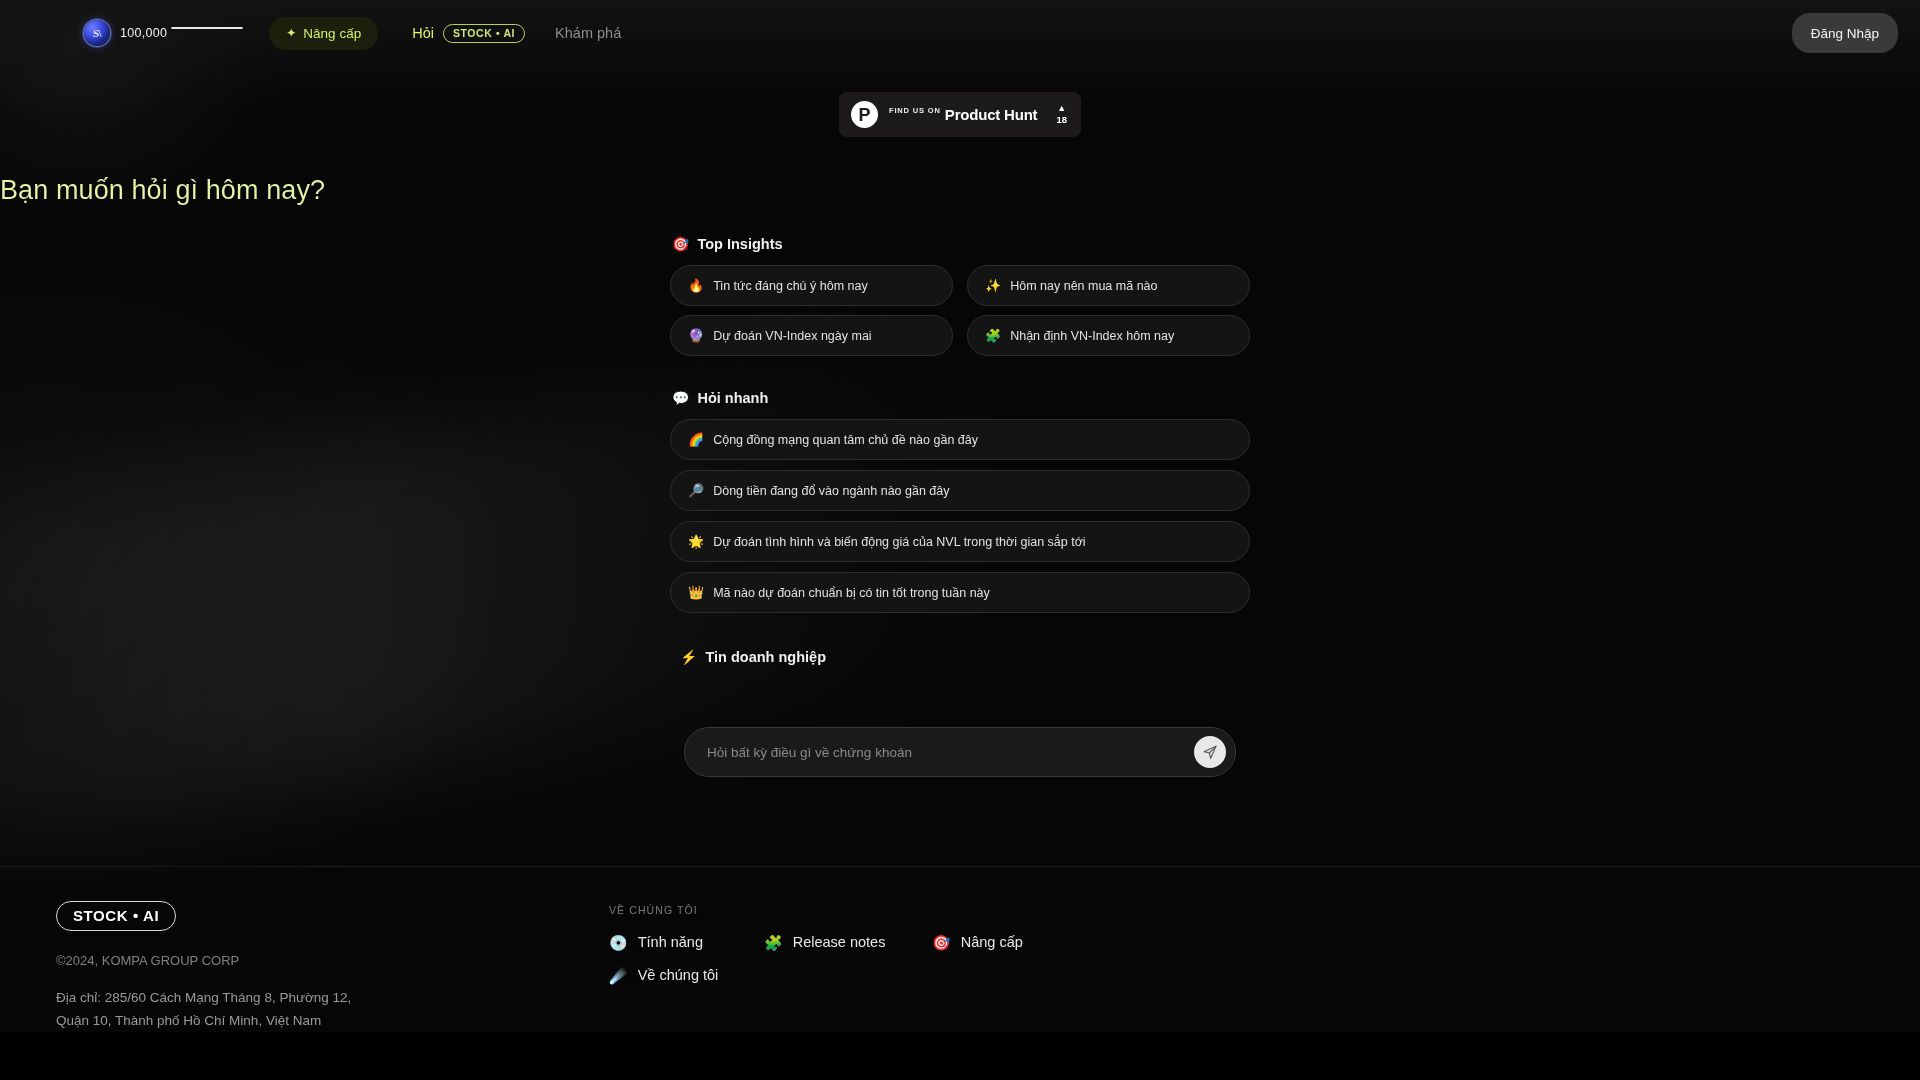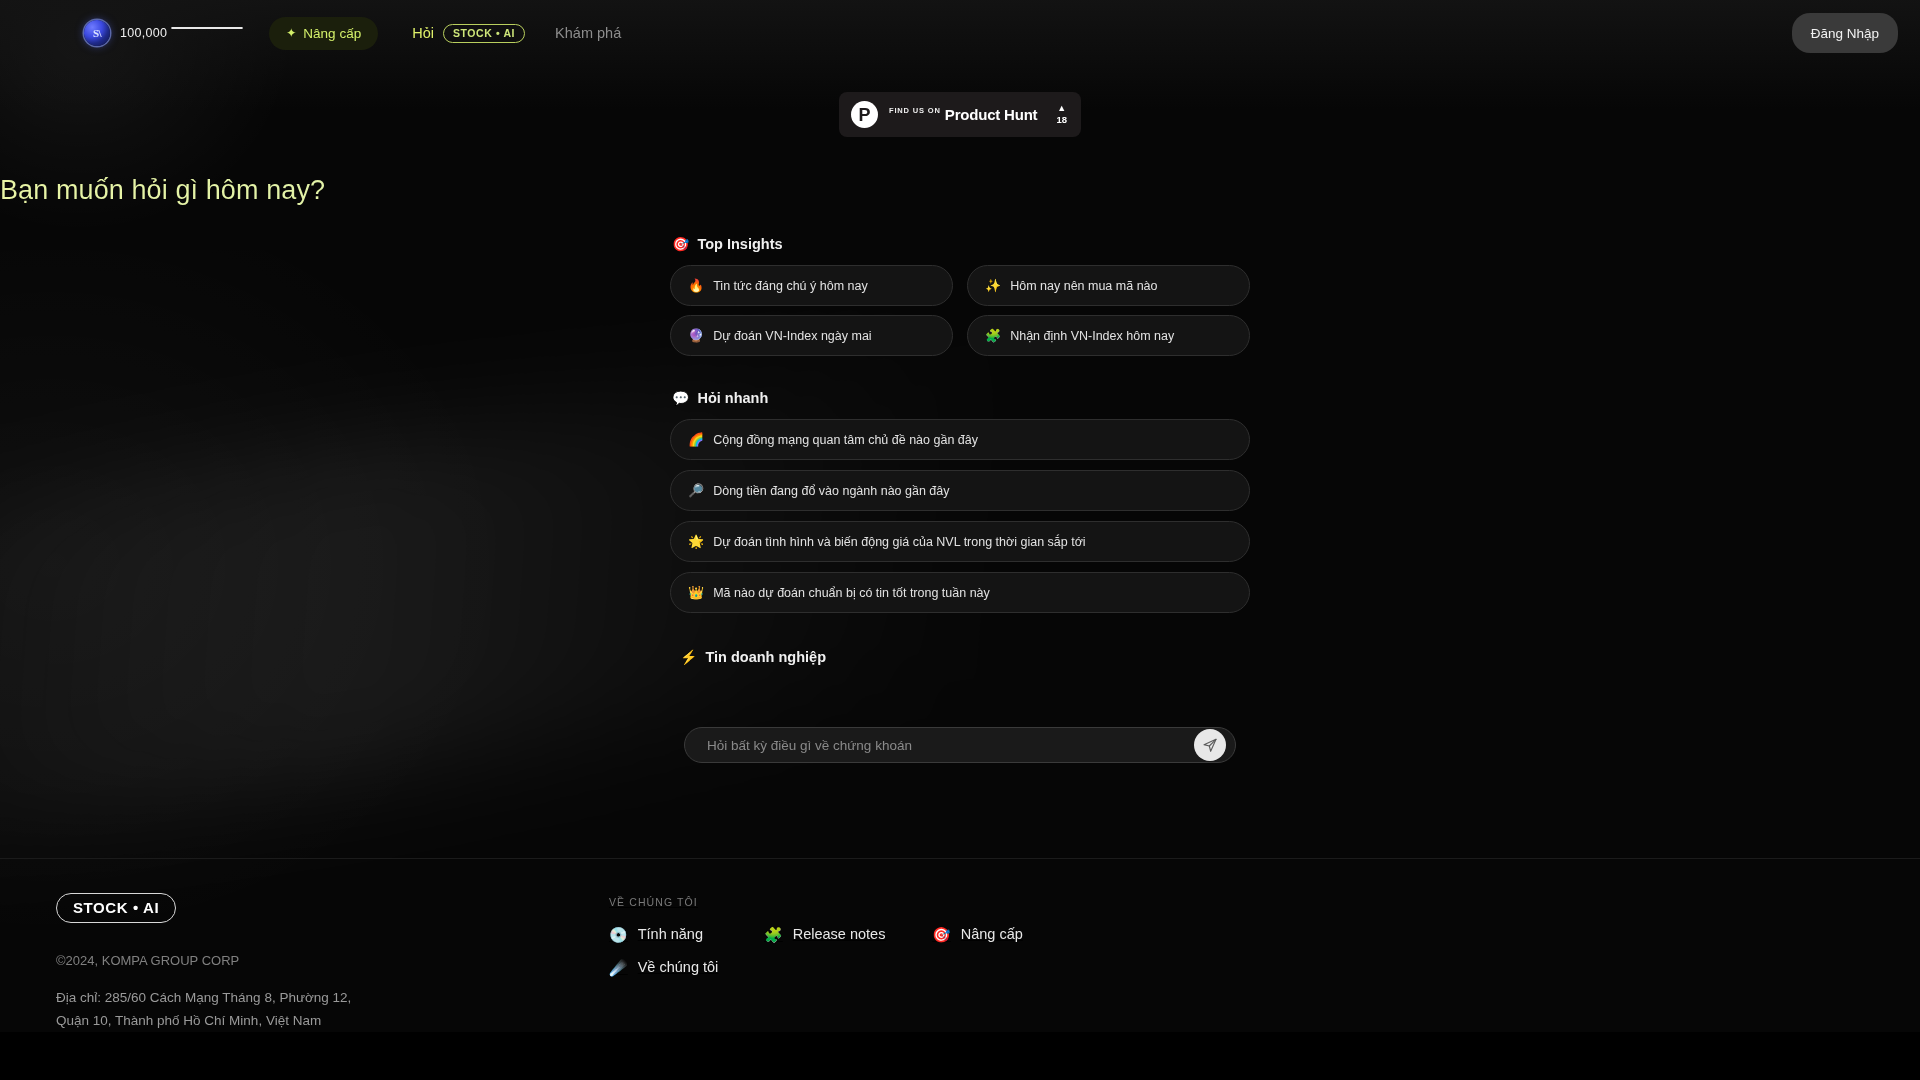--- a/index.html
+++ b/index.html
@@ -187,21 +187,21 @@
     white-space:nowrap;
     overflow:hidden;
   }
   .chip .emo { font-size:13px; line-height:1; flex:none; }
   .chip-wide { width:100%; margin-bottom:10px; }
 
   
   .composer-wrap { margin-top:62px; display:flex; justify-content:center; }
   .composer {
     position:relative;
-    width:552px; height:36px;
+    width:552px; height:50px;
     border:1px solid #3a3a3a;
     border-radius:26px;
     background:#1a1a1a;
     display:flex; align-items:center;
     padding:0 52px 0 22px;
   }
   .composer input {
     width:100%; height:100%;
     background:transparent; border:none; outline:none;
     color:#eaeaea; font-size:13.5px;
@@ -226,21 +226,21 @@
     z-index:15;
   }
   .f-left { width:470px; }
   .logo-pill {
     display:inline-flex; align-items:center; justify-content:center;
     border:1.5px solid #d8d8d8;
     border-radius:16px;
     padding:5px 16px 6px;
     color:#fff; font-weight:700; font-size:15px; letter-spacing:.6px;
   }
-  .copyright { margin-top:30px; font-size:13px; color:#808080; }
+  .copyright { margin-top:22px; font-size:13px; color:#808080; }
   .address { margin-top:19px; font-size:13.5px; color:#9a9a9a; line-height:1.65; max-width:330px; }
 
   .f-right { margin-left:83px; padding-top:3px;text-decoration:underline; }
   .f-title { font-size:10.5px; letter-spacing:1.1px; color:#7a7a7a; margin-bottom:18px; }
   .f-links { display:flex; flex-wrap:wrap; width:520px; row-gap:17px; }
   .f-link {
     display:flex; align-items:center; gap:10px;
     font-size:14.5px; color:#e8e8e8; cursor:pointer;
   }
   .f-link .emo { font-size:15px; line-height:1; }

